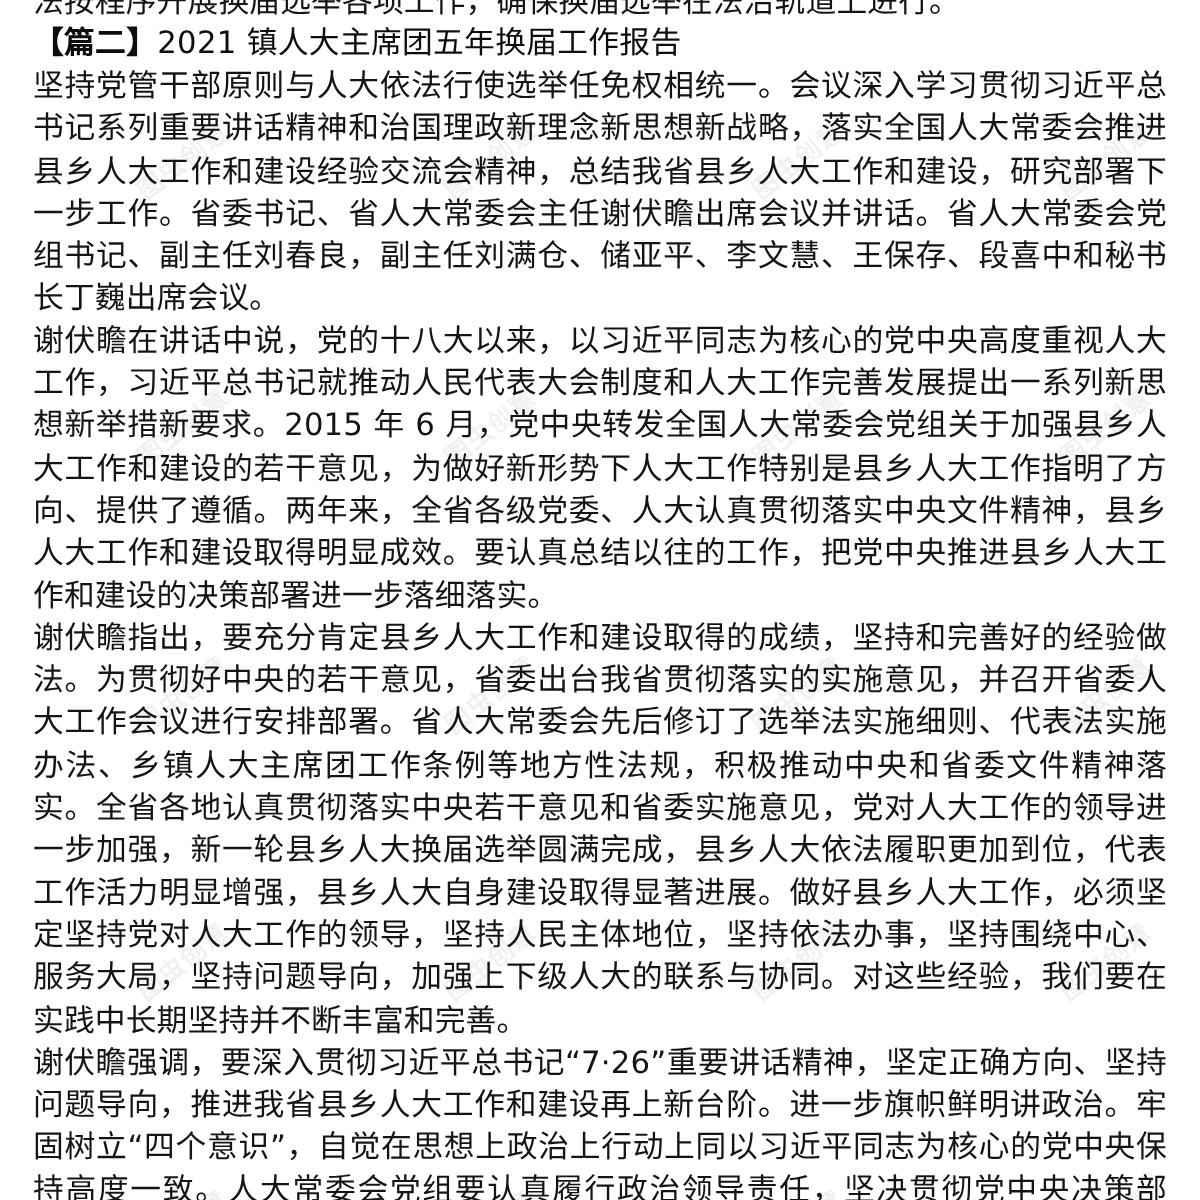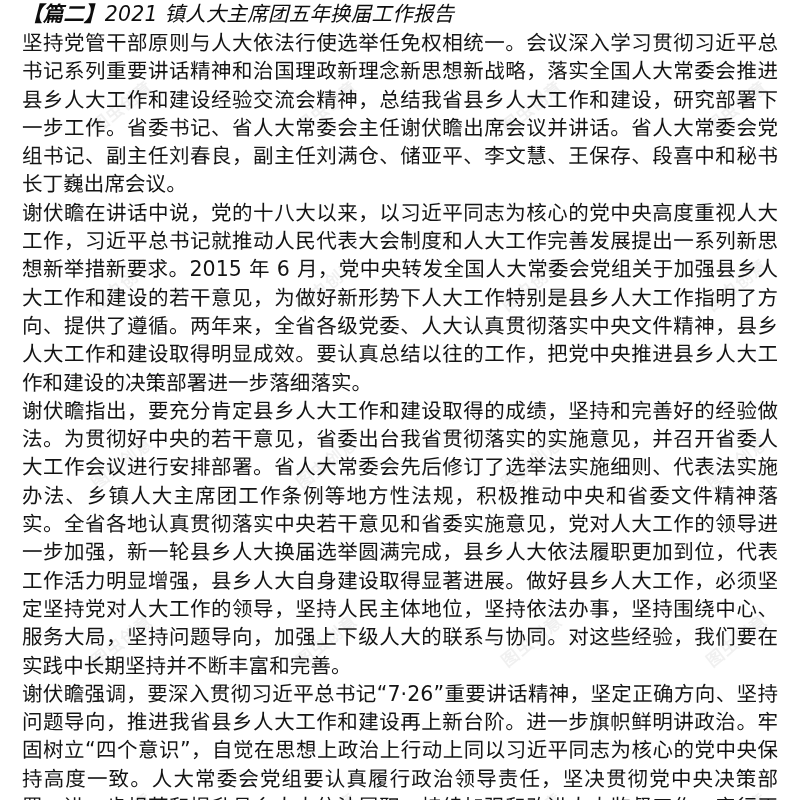--- a/index.html
+++ b/index.html
@@ -76,37 +76,41 @@
   }
 
   p.heading {
     margin: 0;
     font-size: 20.5px;
     line-height: 29px;
     color: #0d0d0d;
     font-weight: 700;
     text-align: left;
     letter-spacing: 0.2px;
-    font-style: italic;
   }
   p.heading .hd-rest {
     font-weight: 500;
   }
 
   .clipped-bottom {
     overflow: hidden;
   }
 </style>
 </head>
 <body>
 
 <div id="page">
 
   <div id="doc">
 
+    <div class="line-clip-top">
+      <div class="inner">
+        <p class="para">法按程序开展换届选举各项工作，确保换届选举在法治轨道上进行。</p>
+      </div>
+    </div>
 
     <p class="heading"><span>【篇二】</span><span class="hd-rest">2021 镇人大主席团五年换届工作报告</span></p>
 
     <p class="para">坚持党管干部原则与人大依法行使选举任免权相统一。会议深入学习贯彻习近平总书记系列重要讲话精神和治国理政新理念新思想新战略，落实全国人大常委会推进县乡人大工作和建设经验交流会精神，总结我省县乡人大工作和建设，研究部署下一步工作。省委书记、省人大常委会主任谢伏瞻出席会议并讲话。省人大常委会党组书记、副主任刘春良，副主任刘满仓、储亚平、李文慧、王保存、段喜中和秘书长丁巍出席会议。</p>
 
     <p class="para">谢伏瞻在讲话中说，党的十八大以来，以习近平同志为核心的党中央高度重视人大工作，习近平总书记就推动人民代表大会制度和人大工作完善发展提出一系列新思想新举措新要求。2015 年 6 月，党中央转发全国人大常委会党组关于加强县乡人大工作和建设的若干意见，为做好新形势下人大工作特别是县乡人大工作指明了方向、提供了遵循。两年来，全省各级党委、人大认真贯彻落实中央文件精神，县乡人大工作和建设取得明显成效。要认真总结以往的工作，把党中央推进县乡人大工作和建设的决策部署进一步落细落实。</p>
 
     <p class="para">谢伏瞻指出，要充分肯定县乡人大工作和建设取得的成绩，坚持和完善好的经验做法。为贯彻好中央的若干意见，省委出台我省贯彻落实的实施意见，并召开省委人大工作会议进行安排部署。省人大常委会先后修订了选举法实施细则、代表法实施办法、乡镇人大主席团工作条例等地方性法规，积极推动中央和省委文件精神落实。全省各地认真贯彻落实中央若干意见和省委实施意见，党对人大工作的领导进一步加强，新一轮县乡人大换届选举圆满完成，县乡人大依法履职更加到位，代表工作活力明显增强，县乡人大自身建设取得显著进展。做好县乡人大工作，必须坚定坚持党对人大工作的领导，坚持人民主体地位，坚持依法办事，坚持围绕中心、服务大局，坚持问题导向，加强上下级人大的联系与协同。对这些经验，我们要在实践中长期坚持并不断丰富和完善。</p>
 
     <p class="para clipped-bottom">谢伏瞻强调，要深入贯彻习近平总书记“7·26”重要讲话精神，坚定正确方向、坚持问题导向，推进我省县乡人大工作和建设再上新台阶。进一步旗帜鲜明讲政治。牢固树立“四个意识”，自觉在思想上政治上行动上同以习近平同志为核心的党中央保持高度一致。人大常委会党组要认真履行政治领导责任，坚决贯彻党中央决策部署。进一步规范和提升县乡人大依法履职。持续加强和改进人大监督工作，实行正确监督、有效监督，通过预算审查监督推进脱贫攻坚等中心工作；切实提高讨论决定重大事项能力，把中央有关文件精神和省委实施意见落到实处；依法做好选举任免工作，坚持党管干部原则与人大依法行使选举任免权相统一。进一步</p>

